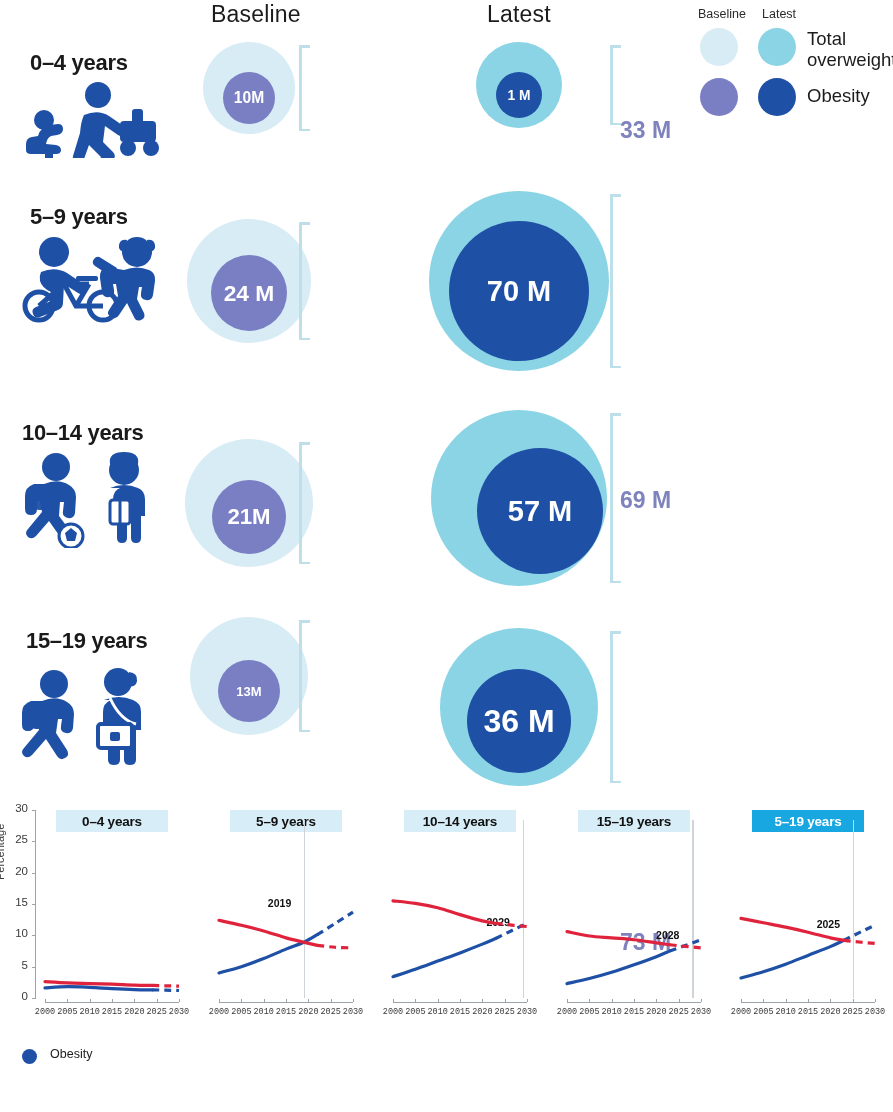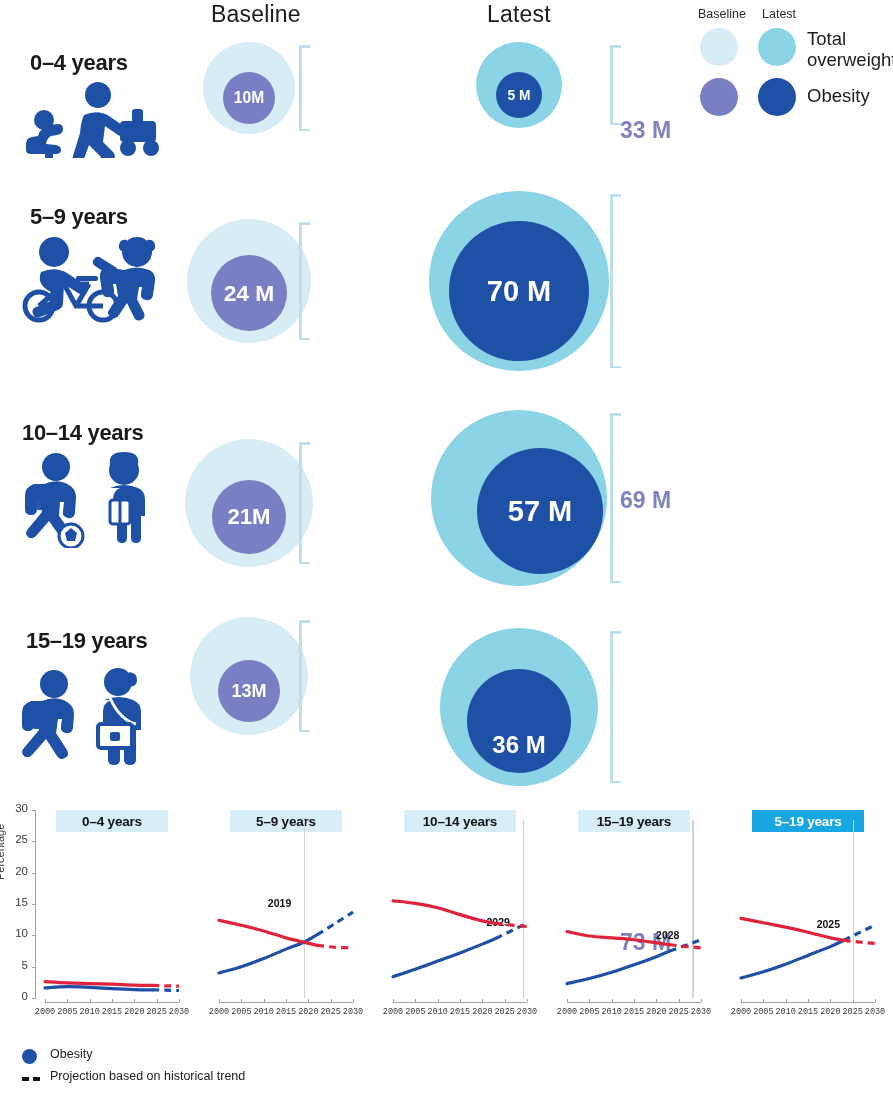--- a/index.html
+++ b/index.html
@@ -140,21 +140,21 @@
         </div>
         <div class="bracket" style="left: 299px; top: 45px; width: 12px; height: 86px;">
           <div class="vl"></div>
           <div class="tl"></div>
           <div class="bl"></div>
           <div class="tot base" style="left: 321px; font-size: 23px; top: 72px;">33 M</div>
         </div>
         <div class="bubble-wrap" style="left: 0px; top: 0px; width: 893px; height: 0px;">
           <div class="circ outer-latest" style="width: 86px; height: 86px; left: 476px; top: 42px;"></div>
           <div class="circ inner-latest" style="width: 46px; height: 46px; left: 496px; top: 72.4px;">
-            <div class="val" style="font-size: 13.8px;">5 M</div>
+            <div class="val" style="font-size: 13.8px;">1 M</div>
           </div>
         </div>
         <div class="bracket" style="left: 610px; top: 45px; width: 12px; height: 80px;">
           <div class="vl"></div>
           <div class="tl"></div>
           <div class="bl"></div>
         </div>
       </div>
       <div class="row" style="top: 0px;">
         <div class="row-label" style="left: 30px; top: 204px;">5–9 years</div>
@@ -249,32 +249,32 @@
         <path d="M115 10 q9 1 8 9 q-1 7-9 5z"></path>
         <path d="M90 38 q15-6 29 0 q8 3 8 12 l0 18 -5 0 0 30 q0 5-6 5 q-6 0-6-5 l0-26 -4 0 0 26 q0 5-6 5 q-6 0-6-5 l0-30 -5 0 0-18 q0-9 8-12z"></path>
         <path d="M96 36 q10 22 26 26" fill="none" stroke="#ffffff" stroke-width="3"></path>
         <rect x="84" y="62" width="34" height="24" rx="3" fill="#ffffff" stroke="#1e50a5" stroke-width="4"></rect>
         <rect x="96" y="70" width="10" height="9" rx="2" fill="#1e50a5"></rect>
       </g>
           </svg></div>
         <div class="bubble-wrap" style="left: 0px; top: 0px; width: 893px; height: 0px;">
           <div class="circ outer-base" style="width: 118px; height: 118px; left: 190px; top: 617px;"></div>
           <div class="circ inner-base" style="width: 62px; height: 62px; left: 218px; top: 659.56px;">
-            <div class="val" style="font-size: 18px;">13M</div>
+            <div class="val" style="font-size: 13px;">13M</div>
           </div>
         </div>
         <div class="bracket" style="left: 299px; top: 620px; width: 12px; height: 112px;">
           <div class="vl"></div>
           <div class="tl"></div>
           <div class="bl"></div>
         </div>
         <div class="bubble-wrap" style="left: 0px; top: 0px; width: 893px; height: 0px;">
           <div class="circ outer-latest" style="width: 158px; height: 158px; left: 440px; top: 628px;"></div>
           <div class="circ inner-latest" style="width: 104px; height: 104px; left: 467px; top: 669.04px;">
-            <div class="val" style="font-size: 24px; margin-top: 24px;">36 M</div>
+            <div class="val" style="font-size: 32px;">36 M</div>
           </div>
         </div>
         <div class="bracket" style="left: 610px; top: 631px; width: 12px; height: 152px;">
           <div class="vl"></div>
           <div class="tl"></div>
           <div class="bl"></div>
         </div>
       </div>
     </div>
 
@@ -423,19 +423,15 @@
         <div class="xtick" style="left: 141px; top: 209px;"></div>
         <div class="xlab" style="left: 128px; top: 217px;">2030</div>
       </div>
     </div>
 
   <div class="blegend" id="blegend-host">
       <div class="bl-row">
         <div class="bl-dot ob"></div>
         <div class="bl-txt">Obesity</div>
       </div>
-      <div class="bl-row">
-        <div class="bl-dash"></div>
-        <div class="bl-txt">Projection based on historical trend</div>
-      </div>
     </div>
 
 </div>
 
 </body></html>

